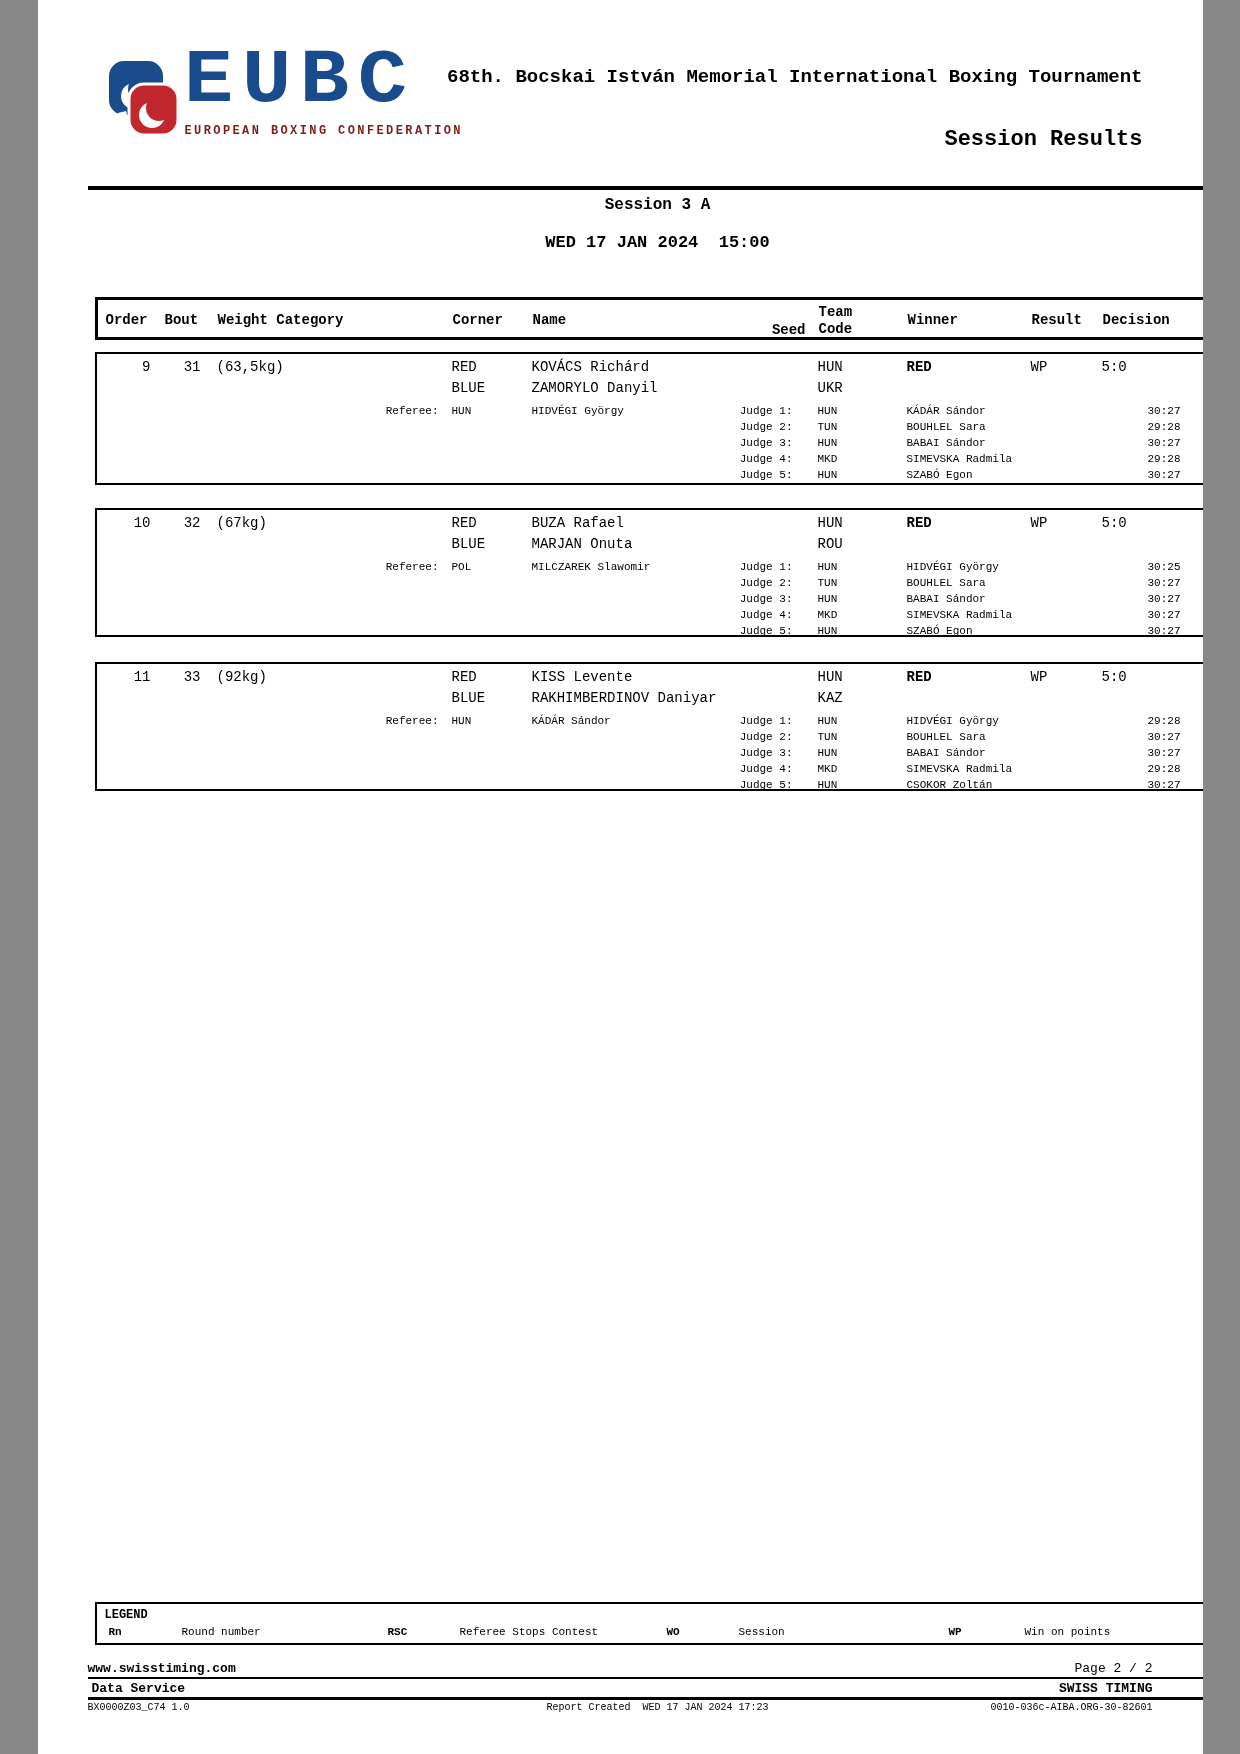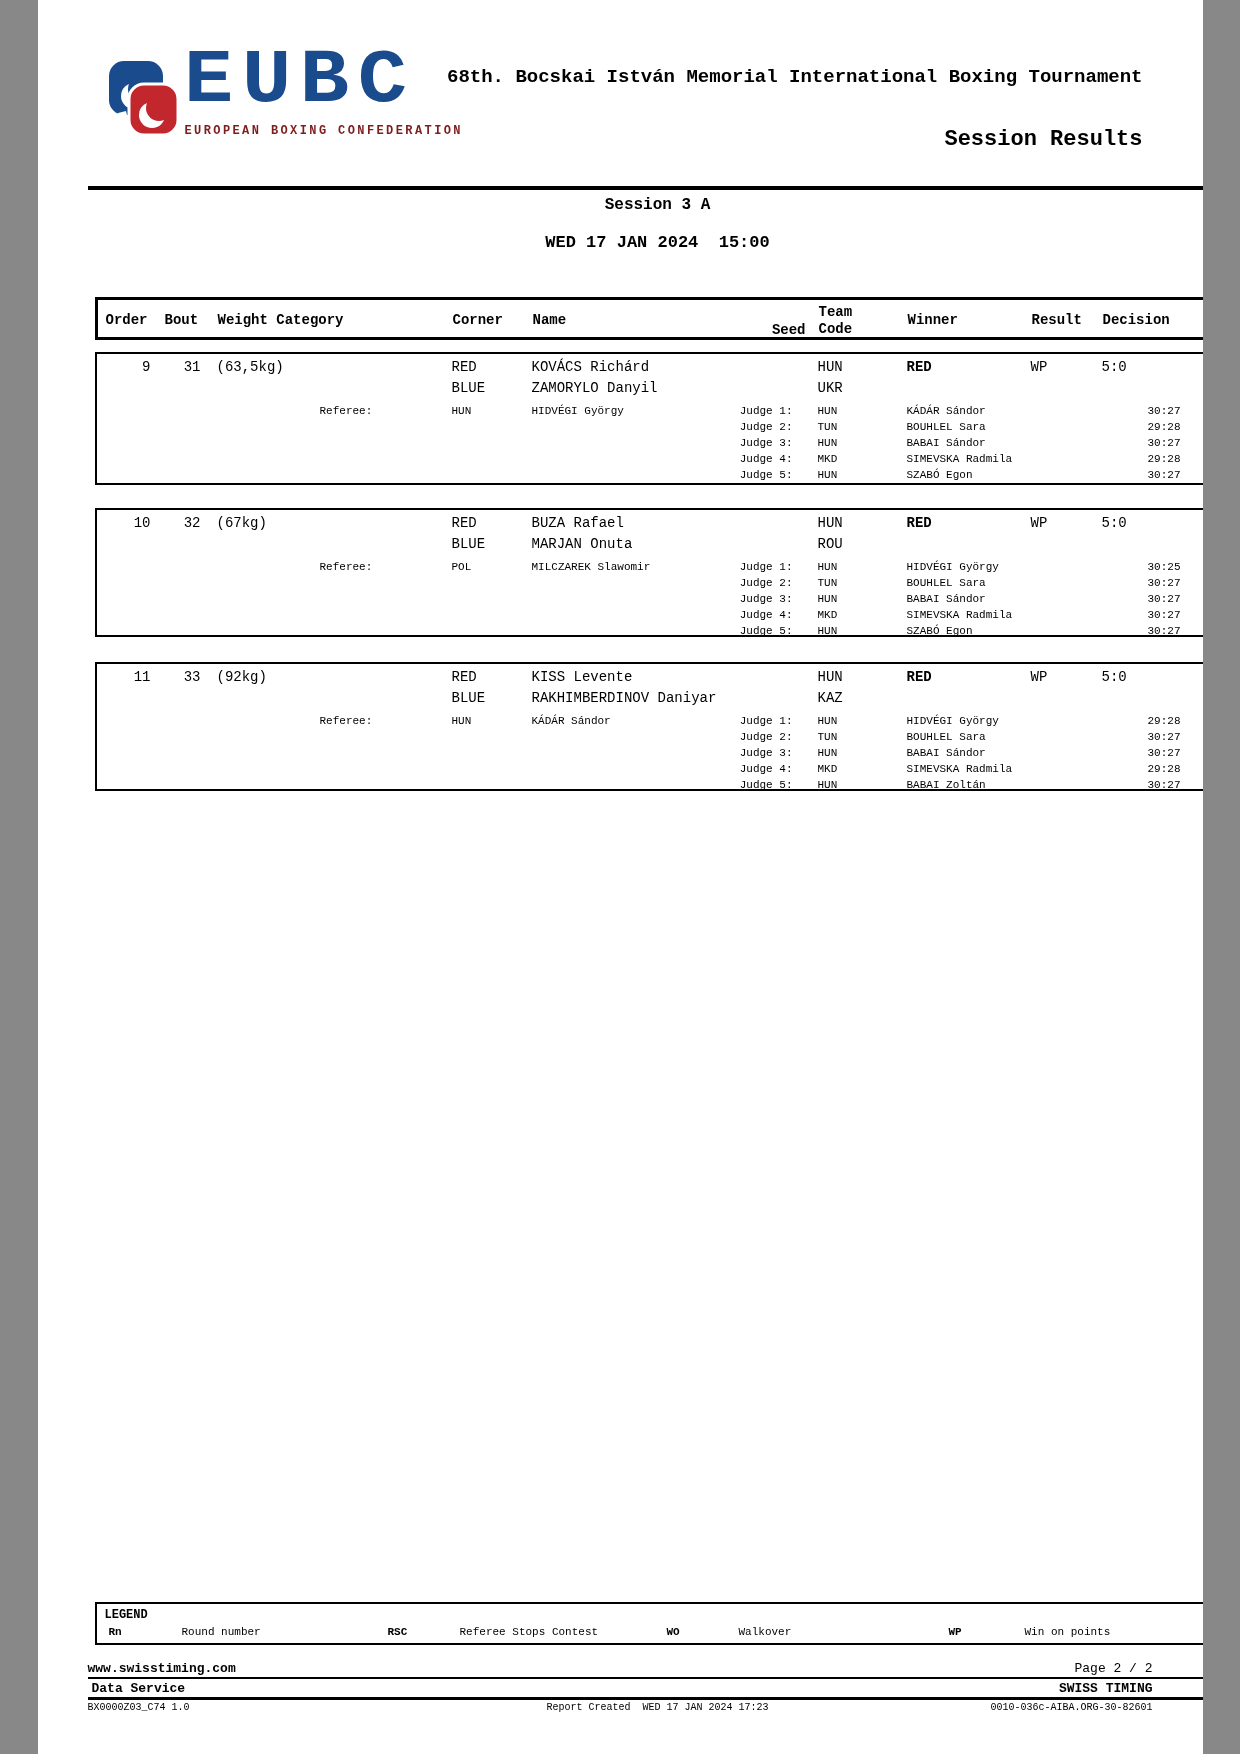--- a/index.html
+++ b/index.html
@@ -35,21 +35,21 @@
   
   .co {left:10px;width:44px;text-align:right;}
   .cb {left:72px;width:32px;text-align:right;}
   .cw {left:120px;}
   .ccr{left:355px;}
   .cnm{left:435px;}
   .ctm{left:721px;}
   .cwn{left:810px;font-weight:bold;}
   .crs{left:934px;}
   .cdc{left:1005px;}
-  .crl{left:223px;width:107px;}
+  .crl{left:235px;width:107px;text-align:right;}
   .cjl{left:585px;width:111px;text-align:right;}
   .cjn{left:810px;}
   .cjs{left:1020px;width:64px;text-align:right;}
 
   
   .hc{position:absolute;top:12px;font-weight:bold;font-size:14px;white-space:nowrap;}
   .h-order{left:8px;} .h-bout{left:67px;} .h-weight{left:120px;} .h-corner{left:355px;}
   .h-name{left:435px;} .h-seed{left:640px;width:68px;text-align:right;margin-top:10px;}
   .h-team{left:721px;top:4px;line-height:17px;} .h-winner{left:810px;}
   .h-result{left:934px;} .h-decision{left:1005px;}
@@ -211,32 +211,32 @@
     <span class="c sm j3 cjl">Judge 3:</span>
     <span class="c sm j3 ctm">HUN</span>
     <span class="c sm j3 cjn">BABAI Sándor</span>
     <span class="c sm j3 cjs">30:27</span>
     <span class="c sm j4 cjl">Judge 4:</span>
     <span class="c sm j4 ctm">MKD</span>
     <span class="c sm j4 cjn">SIMEVSKA Radmila</span>
     <span class="c sm j4 cjs">29:28</span>
     <span class="c sm j5 cjl">Judge 5:</span>
     <span class="c sm j5 ctm">HUN</span>
-    <span class="c sm j5 cjn">BABAI Zoltán</span>
+    <span class="c sm j5 cjn">CSOKOR Zoltán</span>
     <span class="c sm j5 cjs">30:27</span>
   </div>
 
   <div class="box" style="top:1602px;height:39px">
     <span class="legend-title">LEGEND</span>
     <span class="lg b" style="left:12px">Rn</span>
     <span class="lg" style="left:85px">Round number</span>
     <span class="lg b" style="left:291px">RSC</span>
     <span class="lg" style="left:363px">Referee Stops Contest</span>
     <span class="lg b" style="left:570px">WO</span>
-    <span class="lg" style="left:642px">Walkover</span>
+    <span class="lg" style="left:642px">Session</span>
     <span class="lg b" style="left:852px">WP</span>
     <span class="lg" style="left:928px">Win on points</span>
   </div>
 
   <span class="f-txt b" style="left:50px;top:1661px">www.swisstiming.com</span>
   <span class="f-txt" style="right:50px;top:1661px">Page 2 / 2</span>
   <div class="f-line" style="top:1677px;height:2px"></div>
 
   <span class="f-txt b" style="left:54px;top:1681px">Data Service</span>
   <span class="f-txt b" style="right:50px;top:1681px">SWISS TIMING</span>

